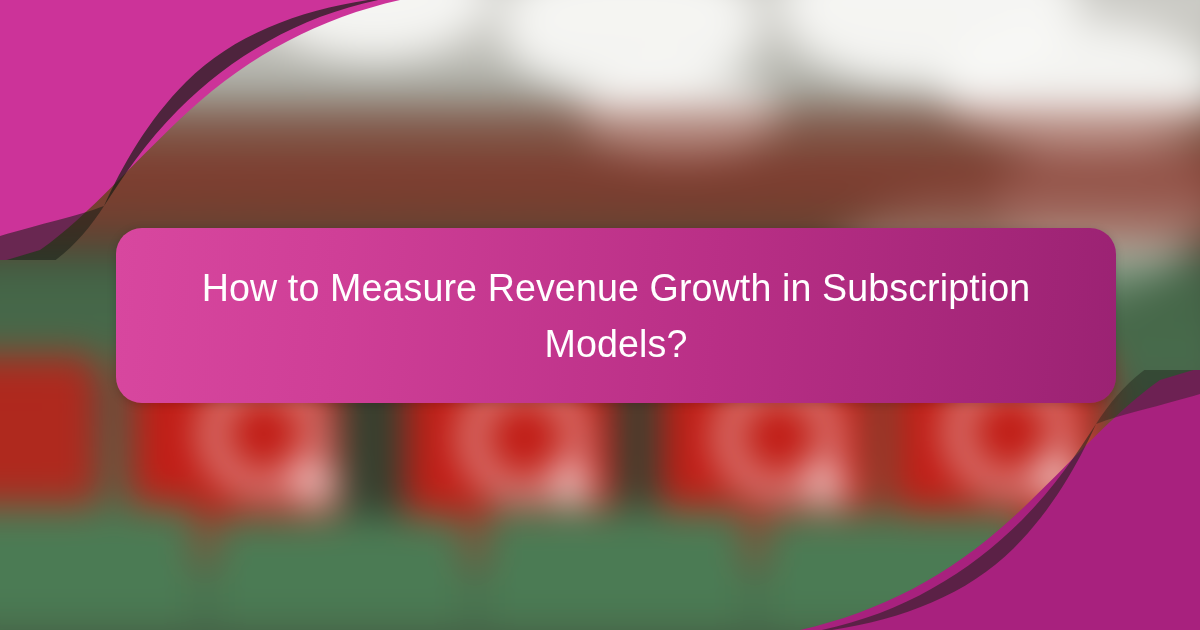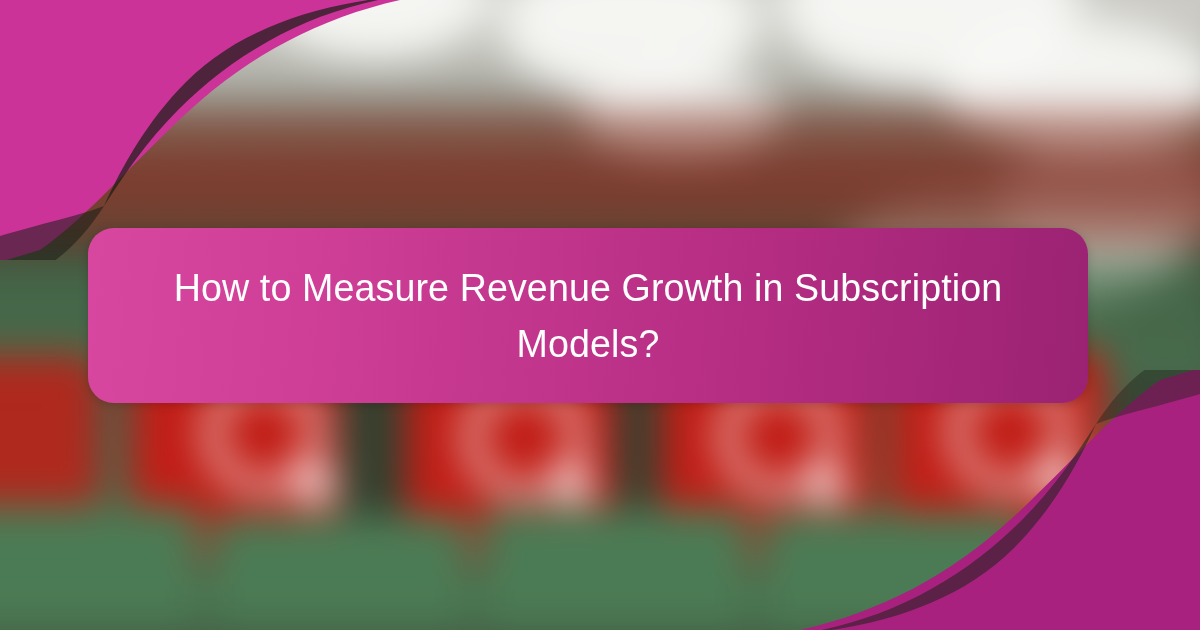--- a/index.html
+++ b/index.html
@@ -91,21 +91,21 @@
 
   
   .swoosh { position: absolute; }
   .swoosh svg { display: block; }
   .sw-tl { left: 0; top: 0; }
   .sw-br { right: 0; bottom: 0; }
 
   
   .title-card {
     position: absolute;
-    left: 88px;
+    left: 116px;
     top: 228px;
     width: 1000px;
     height: 175px;
     border-radius: 26px;
     background: linear-gradient(95deg, #d8479f 0%, #cf3f97 22%, #b92f86 60%, #9b2273 100%);
     display: flex;
     align-items: center;
     justify-content: center;
     box-shadow: 0 2px 10px rgba(0,0,0,0.18);
   }

